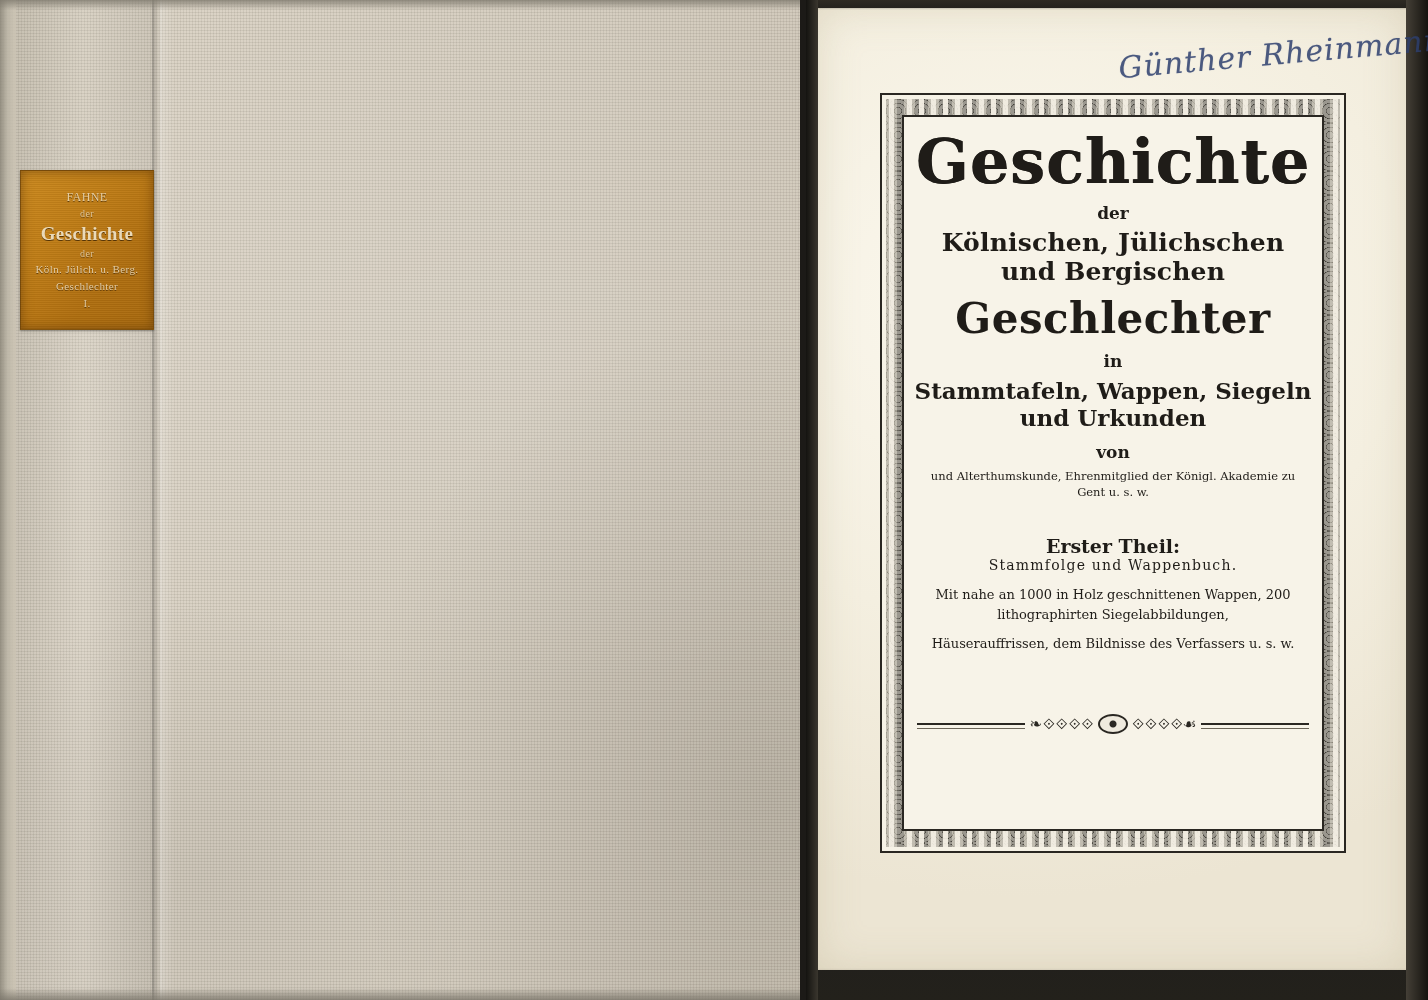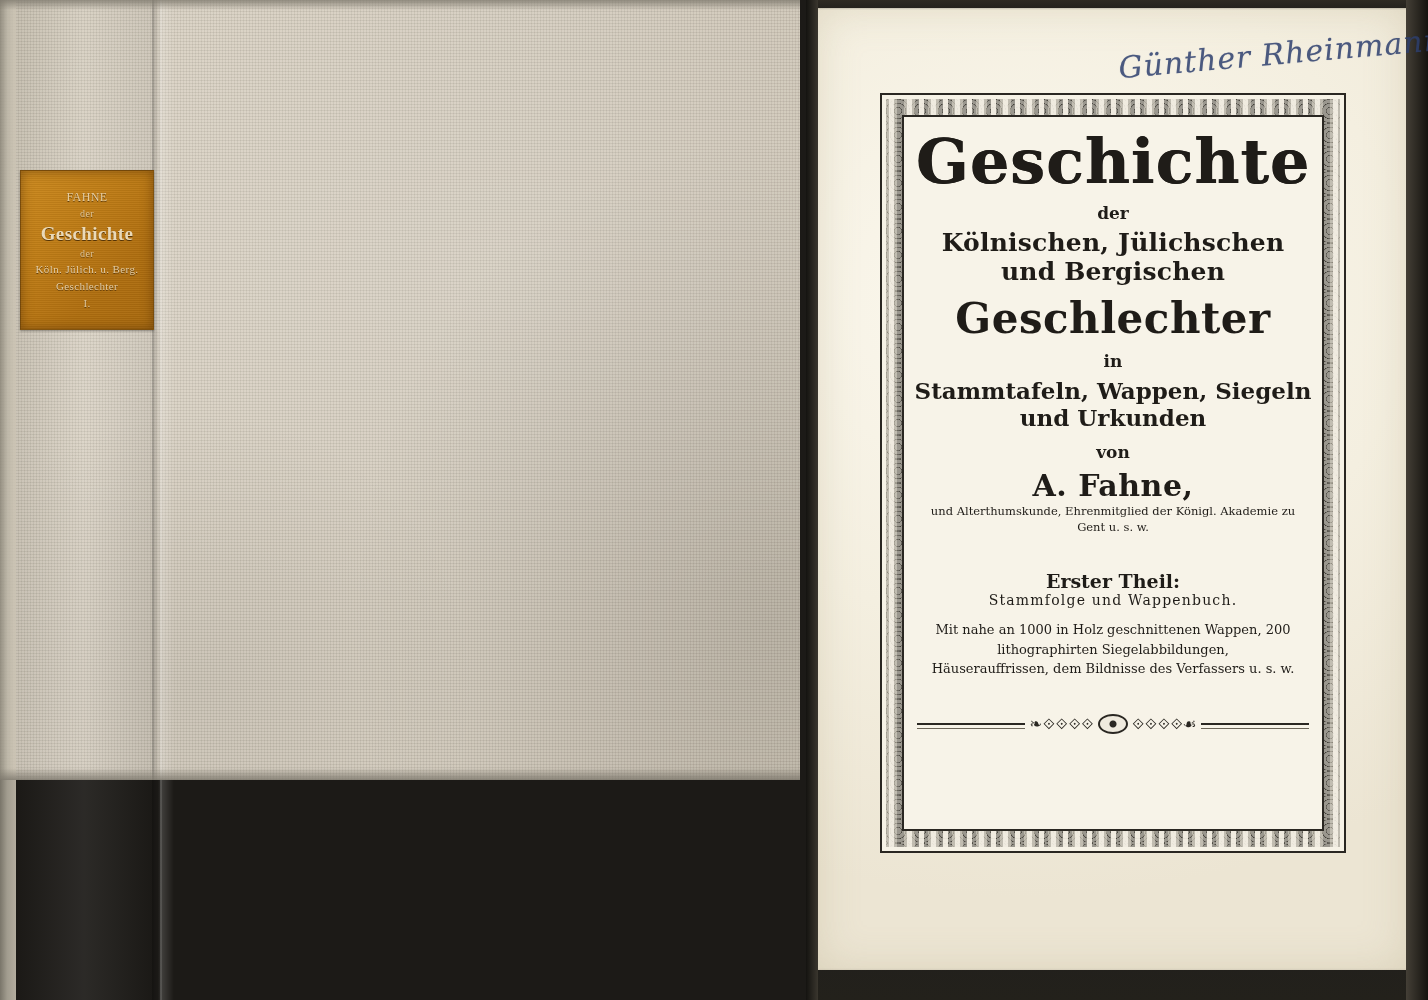--- a/index.html
+++ b/index.html
@@ -17,21 +17,21 @@
     position: relative;
     width: 1428px;
     height: 1000px;
     background: #1c1a17;
   }
 
   
   .cover {
     position: absolute;
     left: 0; top: 0;
-    width: 800px; height: 780px;
+    width: 800px; height: 1000px;
     background:
       repeating-linear-gradient(0deg, rgba(0,0,0,0.055) 0px, rgba(0,0,0,0.055) 1px, rgba(255,255,255,0.05) 1px, rgba(255,255,255,0.05) 3px),
       repeating-linear-gradient(90deg, rgba(0,0,0,0.05) 0px, rgba(0,0,0,0.05) 1px, rgba(255,255,255,0.045) 1px, rgba(255,255,255,0.045) 3px),
       linear-gradient(100deg, #cfc7b6 0%, #d7cfc0 20%, #d2cabb 60%, #cbc2b2 100%);
   }
   .cover-edge-left {
     position: absolute; left: 0; top: 0;
     width: 16px; height: 1000px;
     background: linear-gradient(90deg, #8a8578 0%, #b9b3a4 45%, #cec6b6 100%);
     opacity: 0.85;
@@ -357,26 +357,25 @@
         <div class="frame-inner-rule"></div>
 
         <div class="frame-content">
           <div class="t-geschichte">Geschichte</div>
           <div class="t-der">der</div>
           <div class="t-places">Kölnischen, Jülichschen und Bergischen</div>
           <div class="t-geschlechter">Geschlechter</div>
           <div class="t-in">in</div>
           <div class="t-sub">Stammtafeln, Wappen, Siegeln und Urkunden</div>
           <div class="t-von">von</div>
-          <div class="t-author">A. Fahne,</div>
           <div class="t-credentials" style="margin-top:0">und Alterthumskunde, Ehrenmitglied der Königl. Akademie zu Gent u. s. w.</div>
           <div class="t-part">Erster Theil:</div>
           <div class="t-partsub">Stammfolge und Wappenbuch.</div>
           <div class="t-note">Mit nahe an 1000 in Holz geschnittenen Wappen, 200 lithographirten Siegelabbildungen,</div>
-          <div class="t-note" style="margin-top:0">Häuserauffrissen, dem Bildnisse des Verfassers u. s. w.</div>
+          <div class="t-note" style="margin-top:10px">Häuserauffrissen, dem Bildnisse des Verfassers u. s. w.</div>
         </div>
 
         <div class="ornament">
           <div class="orn-line"></div>
           <div class="orn-diamonds">❧⟐⟐⟐⟐</div>
           <div class="orn-center"></div>
           <div class="orn-diamonds">⟐⟐⟐⟐☙</div>
           <div class="orn-line"></div>
         </div>
       </div>

